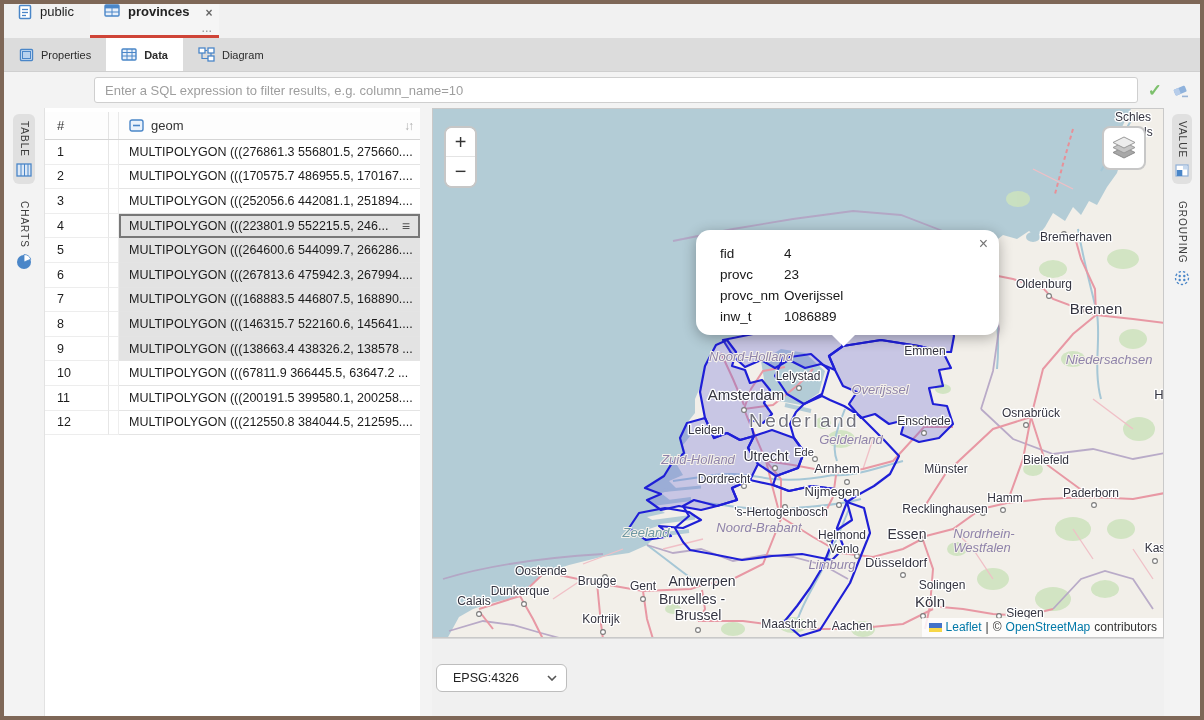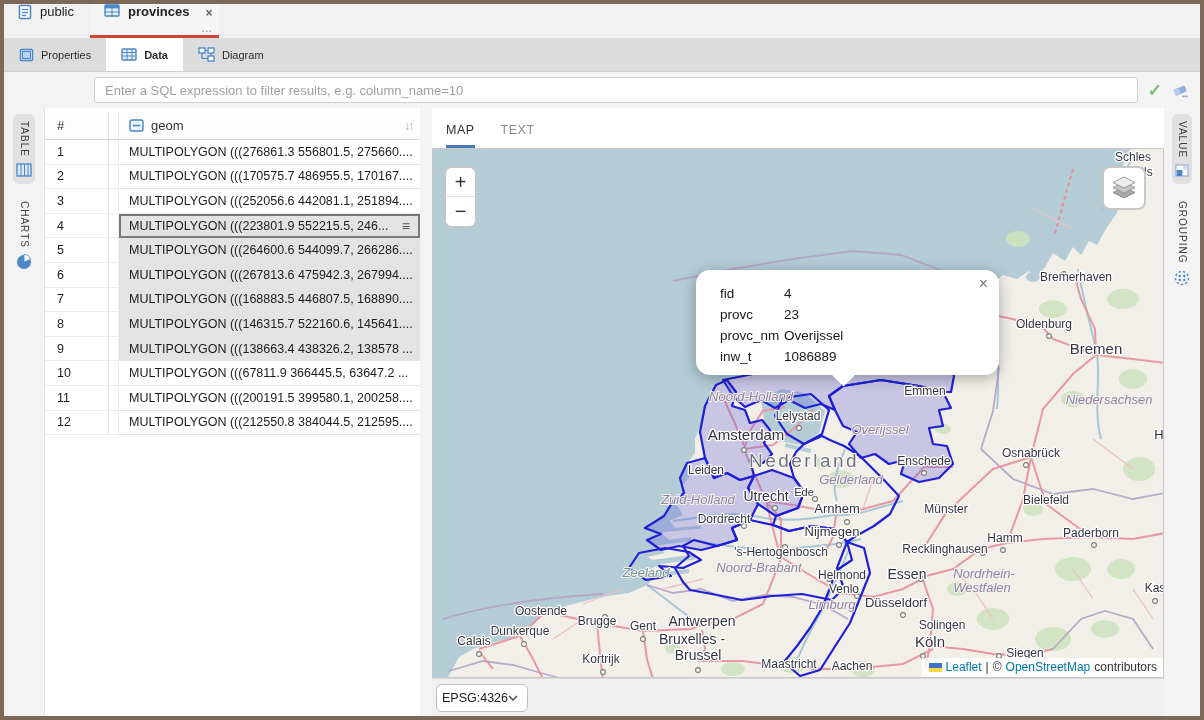--- a/index.html
+++ b/index.html
@@ -67,21 +67,21 @@
   .popup .tail { position:absolute; left:139px; bottom:-8px; width:17px; height:17px; background:#fff; transform:rotate(45deg); }
   .popup .pclose { position:absolute; right:11px; top:6px; color:#757575; font-size:16px; line-height:16px; }
   .pgrid { display:grid; grid-template-columns:64px 1fr; row-gap:1px; font-size:13.5px; color:#181818; line-height:20px; }
 
   .attr { position:absolute; right:0; bottom:0; background:rgba(255,255,255,.82); font-size:12px; color:#333; padding:2px 6px 3px 7px; display:flex; align-items:center; gap:4px; z-index:11; }
   .attr a { color:#0078a8; text-decoration:none; }
   .flag { width:13px; height:9px; display:inline-block; }
   .flag .t { height:5px; background:#4272c8; } .flag .b { height:4px; background:#f7d748; }
 
   .map-footer { flex:1; background:#f0f0f0; border-top:1px solid #d8d8d8; display:flex; align-items:center; padding-left:4px; }
-  .epsg { width:92px; height:28px; background:#fff; border:1px solid #bdbdbd; border-radius:6px; display:flex; align-items:center; justify-content:space-between; padding:0 9px 0 5px; font-size:12.5px; color:#222; }
+  .epsg { width:131px; height:28px; background:#fff; border:1px solid #bdbdbd; border-radius:6px; display:flex; align-items:center; justify-content:space-between; padding:0 9px 0 16px; font-size:12.5px; color:#222; }
 
   
   text.city { fill:#343440; paint-order:stroke; stroke:#ffffff; stroke-width:2.6px; stroke-linejoin:round; }
   text.region { fill:#8f83aa; font-style:italic; paint-order:stroke; stroke:#f4f1ea; stroke-width:2px; }
   text.country { fill:#72727c; letter-spacing:2.5px; paint-order:stroke; stroke:#ffffff; stroke-width:2px; }
   .prov { fill:none; stroke:#1f1fd6; stroke-width:2.2; stroke-linejoin:round; }
   .prov.filled { fill:rgba(92,92,214,0.28); }
 </style>
 </head>
 <body>
@@ -271,24 +271,20 @@
             <div class="cell geom">
               <span>MULTIPOLYGON (((212550.8 384044.5, 212595....</span>
             </div>
           </div>
         </div>
     </div>
 
     <div class="v-split"></div>
 
     <div class="map-panel">
-      <div class="map-tabs">
-        <span class="maptab active">MAP</span>
-        <span class="maptab">TEXT</span>
-      </div>
 
       <div class="map-view">
         <svg class="base" width="732" height="530" viewBox="0 0 732 530">
           <rect x="0" y="0" width="732" height="530" fill="#b3ccd6"></rect>
 
           <path fill="#f2efe9" d="M-5,545 L14,530 L26,508 L40,500 L58,494 L84,488 L100,474 L112,464 L136,456 L168,448 L196,444 L214,436 L222,428 L210,422 L228,416 L214,408 L232,404 L220,396 L238,392 L228,384 L244,380 L236,372 L250,366 L244,356 L254,348 L250,336 L258,326 L254,314 L262,304 L262,290 L268,276 L272,258 L280,242 L283,235 L292,230 L308,226 L330,220 L354,216 L376,212 L398,206 L414,200 L420,198 L444,190 L462,184 L470,176 L488,170 L504,166 L512,158 L530,152 L544,146 L548,138 L560,134 L570,126 L584,130 L596,122 L604,128 L612,118 L620,104 L632,112 L640,98 L648,106 L656,92 L664,96 L674,78 L684,64 L690,44 L686,24 L694,8 L698,0 L740,0 L740,545 Z"></path>
 
           <g fill="#cde3bd" opacity="0.85">
             <ellipse cx="585" cy="90" rx="12" ry="8"></ellipse>
               <ellipse cx="620" cy="160" rx="14" ry="9"></ellipse>

